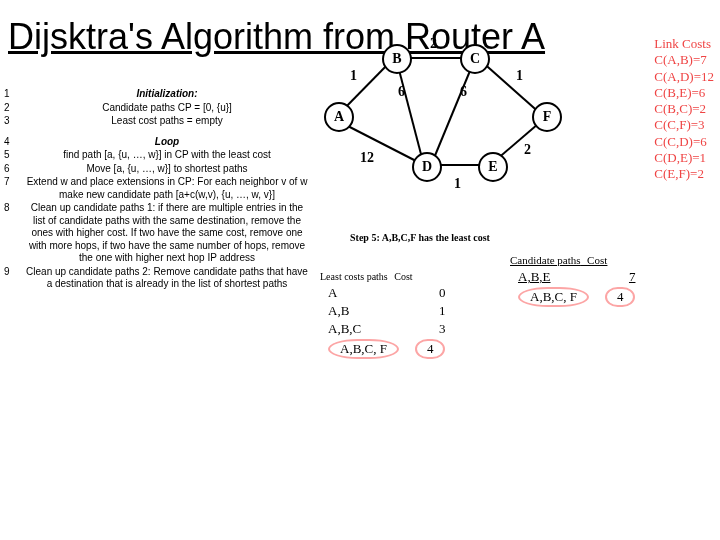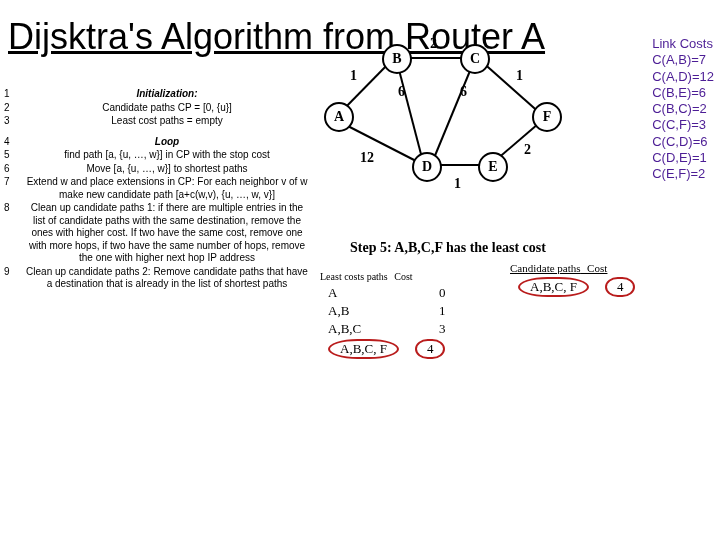--- a/index.html
+++ b/index.html
@@ -53,54 +53,54 @@
   .edge-label {
     position: absolute;
     font-family: "Comic Sans MS", cursive;
     font-size: 14px;
     font-weight: bold;
   }
   .link-costs {
     position: absolute;
     right: 6px;
     top: 36px;
-    font-family: Liberation Sans, sans-serif;
+    font-family: Liberation Serif, serif;
     font-size: 13px;
     line-height: 1.25;
-    color: #4c1d95;
+    color: #ef4444;
   }
   .step-caption {
     position: absolute;
     left: 350px;
-    top: 240px;
-    font-family: "Comic Sans MS", cursive;
-    font-size: 14px;
+    top: 232px;
+    font-family: "Comic Sans MS", cursive;
+    font-size: 10px;
     font-weight: bold;
   }
   .costs-area {
     position: absolute;
     left: 320px;
     top: 268px;
     font-family: "Comic Sans MS", cursive;
     font-size: 13px;
   }
   .costs-area .hdr { font-size: 10px; }
   .costs-area table { border-collapse: collapse; }
   .costs-area td { padding: 1px 8px; text-align: left; }
   .costs-area td.c2 { text-align: right; min-width:28px;}
   .circled {
-    border: 2px solid #b91c1c;
+    border: 2px solid #fca5a5;
     border-radius: 50% / 60%;
     display: inline-block;
     padding: 0 10px;
   }
   .cand-area {
     position: absolute;
     left: 510px;
-    top: 260px;
+    top: 252px;
     font-family: "Comic Sans MS", cursive;
     font-size: 13px;
     text-decoration: underline;
   }
   .cand-area .hdr { font-size: 11px; text-decoration: underline; }
   .cand-area table { border-collapse: collapse; }
   .cand-area td { padding: 1px 8px; }
   .cand-area td.c2 { text-align: right; min-width:28px; }
   svg.edges { position:absolute; left:0; top:0; }
 </style>
@@ -166,21 +166,21 @@
         </tr>
     <tr>
           <td colspan="2" style="height:6px"></td>
         </tr>
     <tr>
           <td class="num">4</td>
           <td class="ital">Loop</td>
         </tr>
     <tr>
           <td class="num">5</td>
-          <td>find path [a, {u, …, w}] in CP with the stop cost</td>
+          <td>find path [a, {u, …, w}] in CP with the least cost</td>
         </tr>
     <tr>
           <td class="num">6</td>
           <td>Move [a, {u, …, w}] to shortest paths</td>
         </tr>
     <tr>
           <td class="num">7</td>
           <td>Extend w and place extensions in CP: For each neighbor v of w make new candidate path [a+c(w,v), {u, …, w, v}]</td>
         </tr>
     <tr>
@@ -220,19 +220,23 @@
         </tr>
   </tbody>
     </table>
 </div>
 
 <div class="cand-area">
   <span class="hdr">Candidate paths</span>&nbsp;
   <span class="hdr">Cost</span>
   <table>
     <tbody>
+        <tr>
+          <td>A,B,E</td>
+          <td class="c2">7</td>
+        </tr>
     <tr>
           <td><span class="circled">A,B,C, F</span></td>
           <td class="c2"><span class="circled">4</span></td>
         </tr>
   </tbody>
     </table>
 </div>
 
 </body></html>

